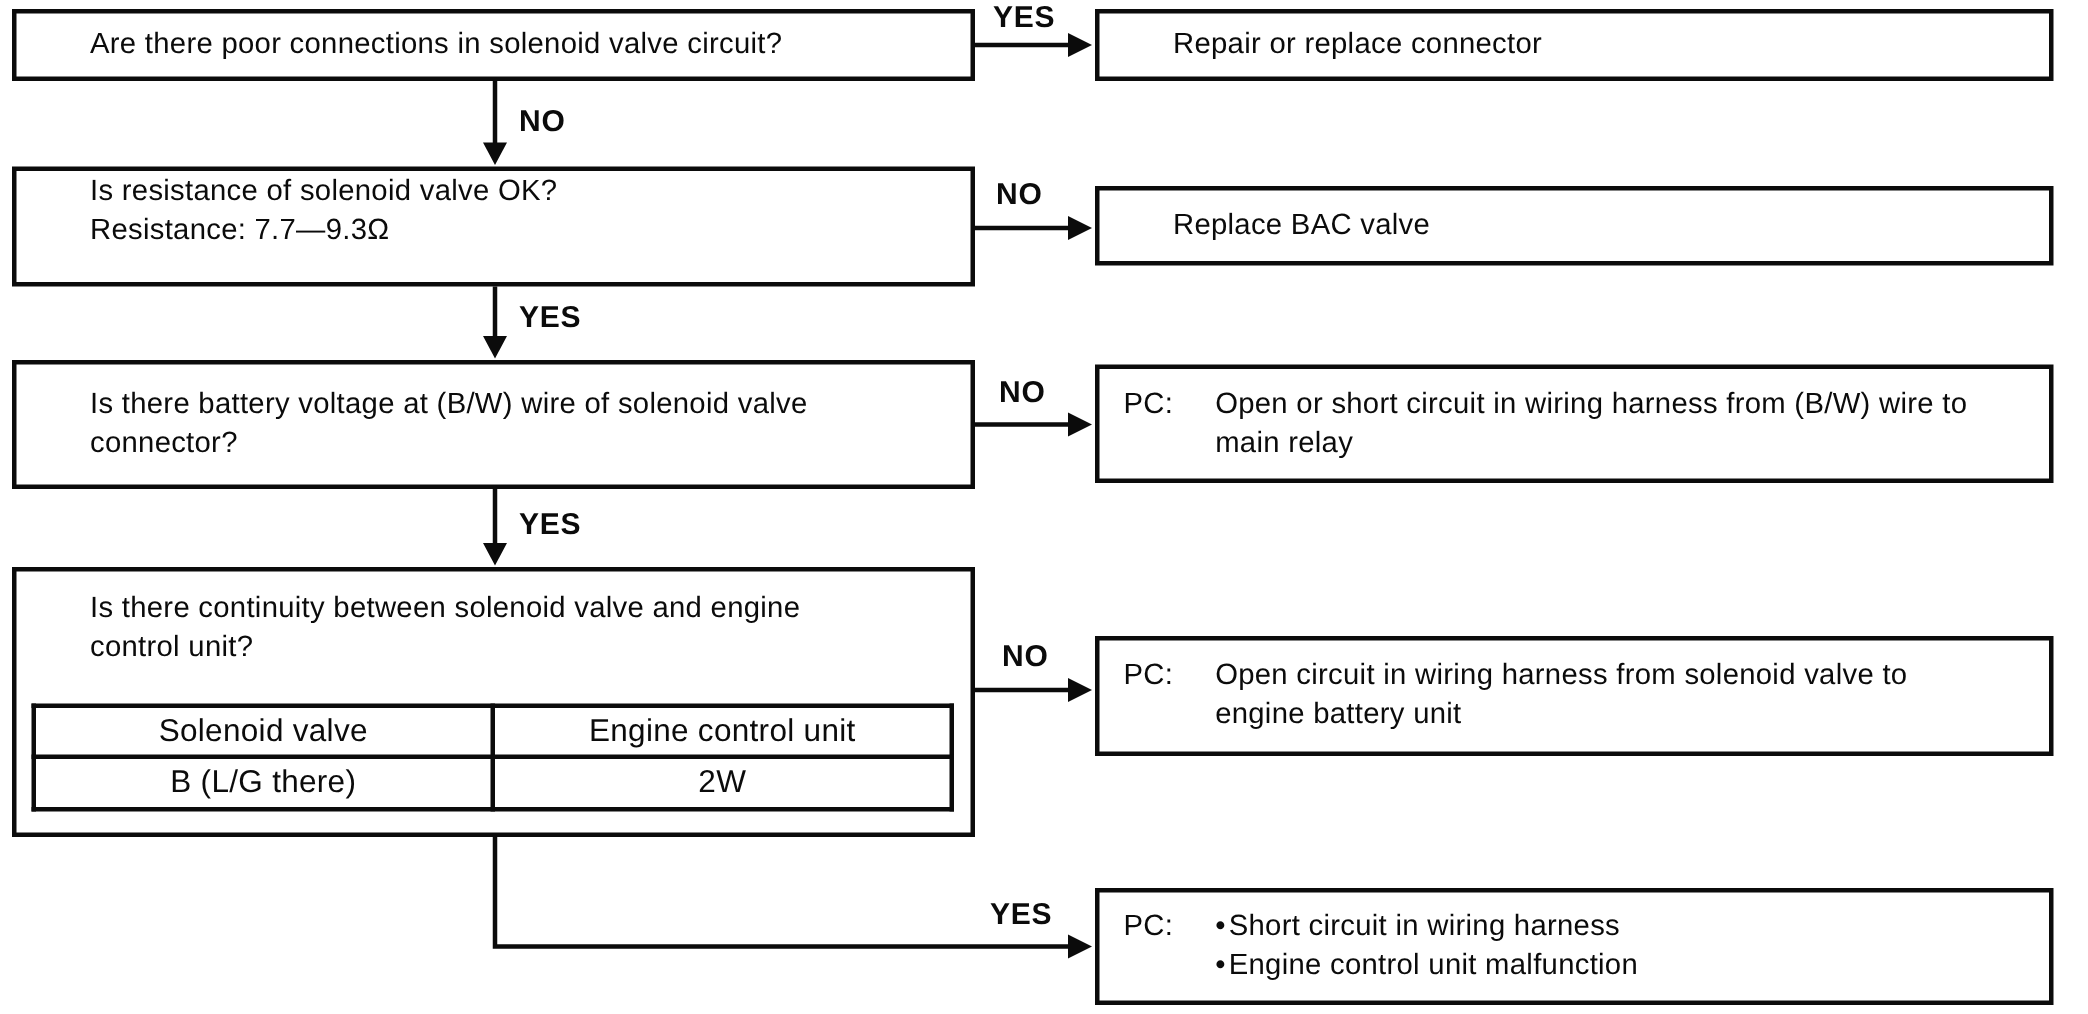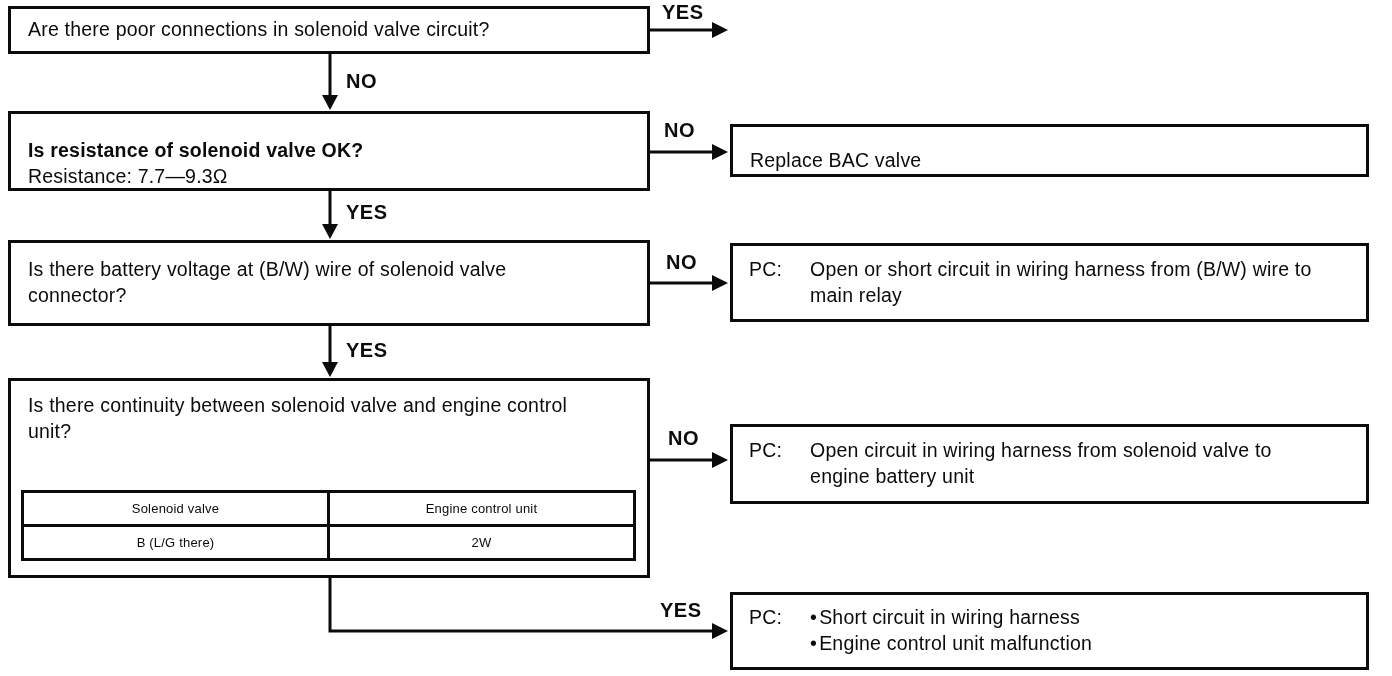--- a/index.html
+++ b/index.html
@@ -28,42 +28,42 @@
     position: absolute;
     box-sizing: border-box;
     border: 3px solid #0b0b0b;
     background: #ffffff;
     font-size: 19.5px;
     line-height: 1.32;
     color: #0b0b0b;
     letter-spacing: 0.2px;
   }
   .vcenter { display: flex; align-items: center; }
-  .qtext { padding: 0 70px 0 17px; }
+  .qtext { padding: 0 70px 0 17px; margin-left: 32px; }
   .branch-label {
     position: absolute;
     font-weight: bold;
     font-size: 20px;
     letter-spacing: 0.5px;
     color: #0b0b0b;
     white-space: nowrap;
   }
   .pc-row { display: flex; align-items: flex-start; padding-left: 16px; }
   .pc-prefix { margin-right: 28px; white-space: nowrap; }
   .pc-body { padding-right: 40px; }
   .bullet-line { display: flex; align-items: baseline; }
   .bullet-glyph { margin-right: 2px; }
   table.conn-table {
     position: absolute;
     left: 10px;
     bottom: 14px;
     width: 615px;
     border-collapse: collapse;
     table-layout: fixed;
-    font-size: 13px;
+    font-size: 21px;
     color: #0b0b0b;
   }
   table.conn-table td {
     border: 3px solid #0b0b0b;
     text-align: center;
     padding: 2px 4px;
     height: 27px;
   }
 </style>
 </head>
@@ -109,46 +109,49 @@
   <div class="branch-label" style="left:666px; top:251px;">NO</div>
   <div class="branch-label" style="left:346px; top:339px;">YES</div>
   <div class="branch-label" style="left:668px; top:427px;">NO</div>
   <div class="branch-label" style="left:660px; top:599px;">YES</div>
 
   <div class="box vcenter" style="left:8px; top:6px; width:642px; height:48px;">
     <div class="qtext">Are there poor connections in solenoid valve circuit?</div>
   </div>
 
   <div class="box" style="left:8px; top:111px; width:642px; height:80px;">
-    <div class="qtext" style="padding-top:24px;font-weight:bold;">Is resistance of solenoid valve OK?</div>
+    <div class="qtext" style="padding-top:1px;">Is resistance of solenoid valve OK?</div>
     <div class="qtext">Resistance: 7.7—9.3Ω</div>
   </div>
 
   <div class="box vcenter" style="left:8px; top:240px; width:642px; height:86px;justify-content:center;">
     <div class="qtext">Is there battery voltage at (B/W) wire of solenoid valve connector?</div>
   </div>
 
-  <div class="box" style="left:8px; top:378px; width:642px; height:200px;">
+  <div class="box" style="left:8px; top:378px; width:642px; height:180px;">
     <div class="qtext" style="padding-top:12px;">Is there continuity between solenoid valve and engine control unit?</div>
     <table class="conn-table">
       <tbody>
         <tr>
           <td>Solenoid valve</td>
           <td>Engine control unit</td>
         </tr>
         <tr>
           <td>B (L/G there)</td>
           <td>2W</td>
         </tr>
       </tbody>
     </table>
   </div>
 
+  <div class="box vcenter" style="left:730px; top:6px; width:639px; height:48px;">
+    <div class="qtext">Repair or replace connector</div>
+  </div>
 
-  <div class="box vcenter" style="left:730px; top:124px; width:639px; height:53px;align-items:flex-end;">
+  <div class="box vcenter" style="left:730px; top:124px; width:639px; height:53px;">
     <div class="qtext">Replace BAC valve</div>
   </div>
 
   <div class="box vcenter" style="left:730px; top:243px; width:639px; height:79px;">
     <div class="pc-row">
       <span class="pc-prefix">PC:</span>
       <div class="pc-body">Open or short circuit in wiring harness from (B/W) wire to main relay</div>
     </div>
   </div>
 

